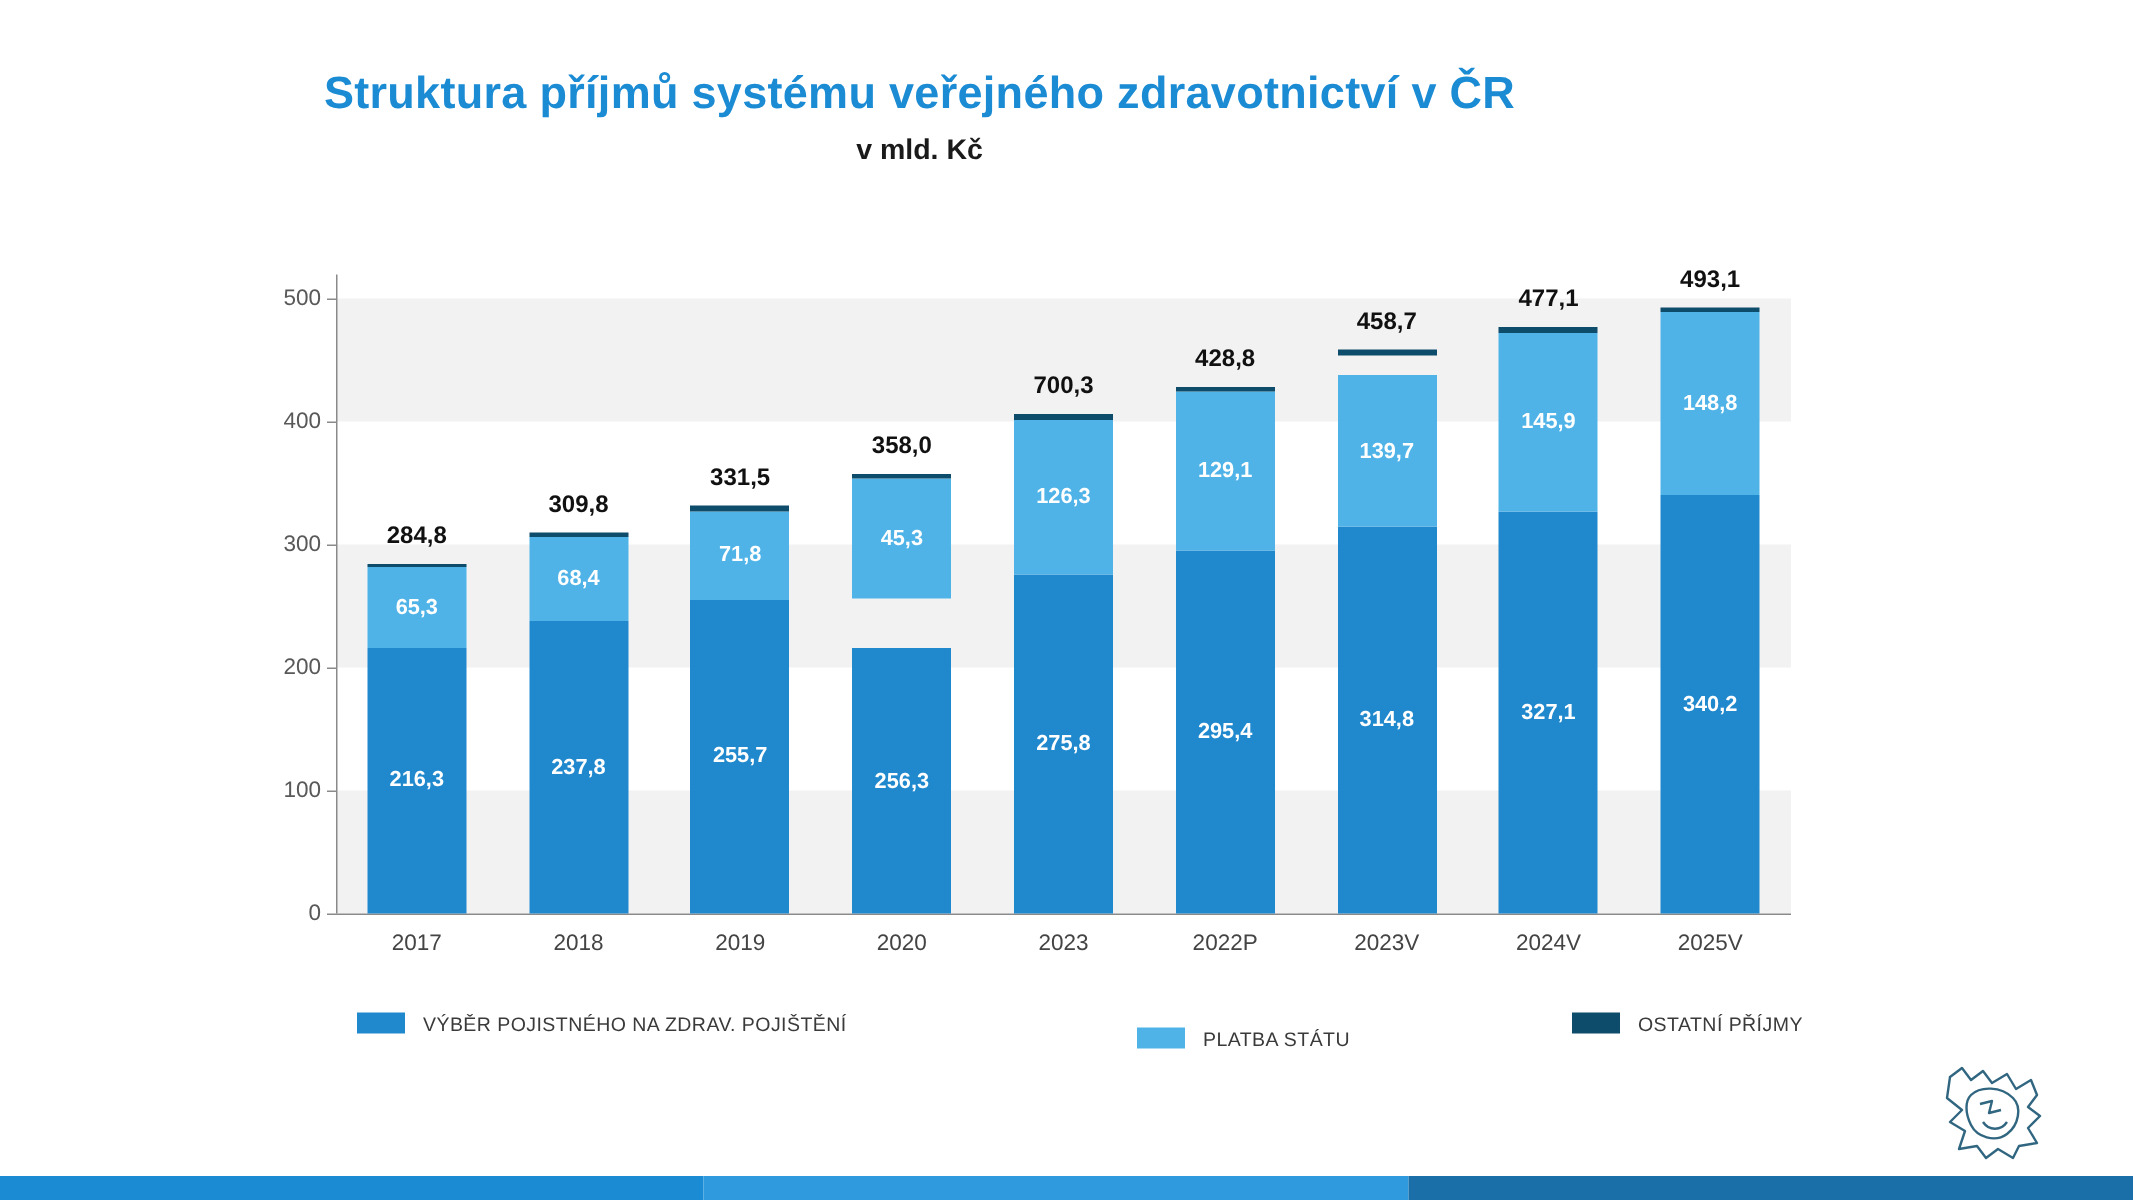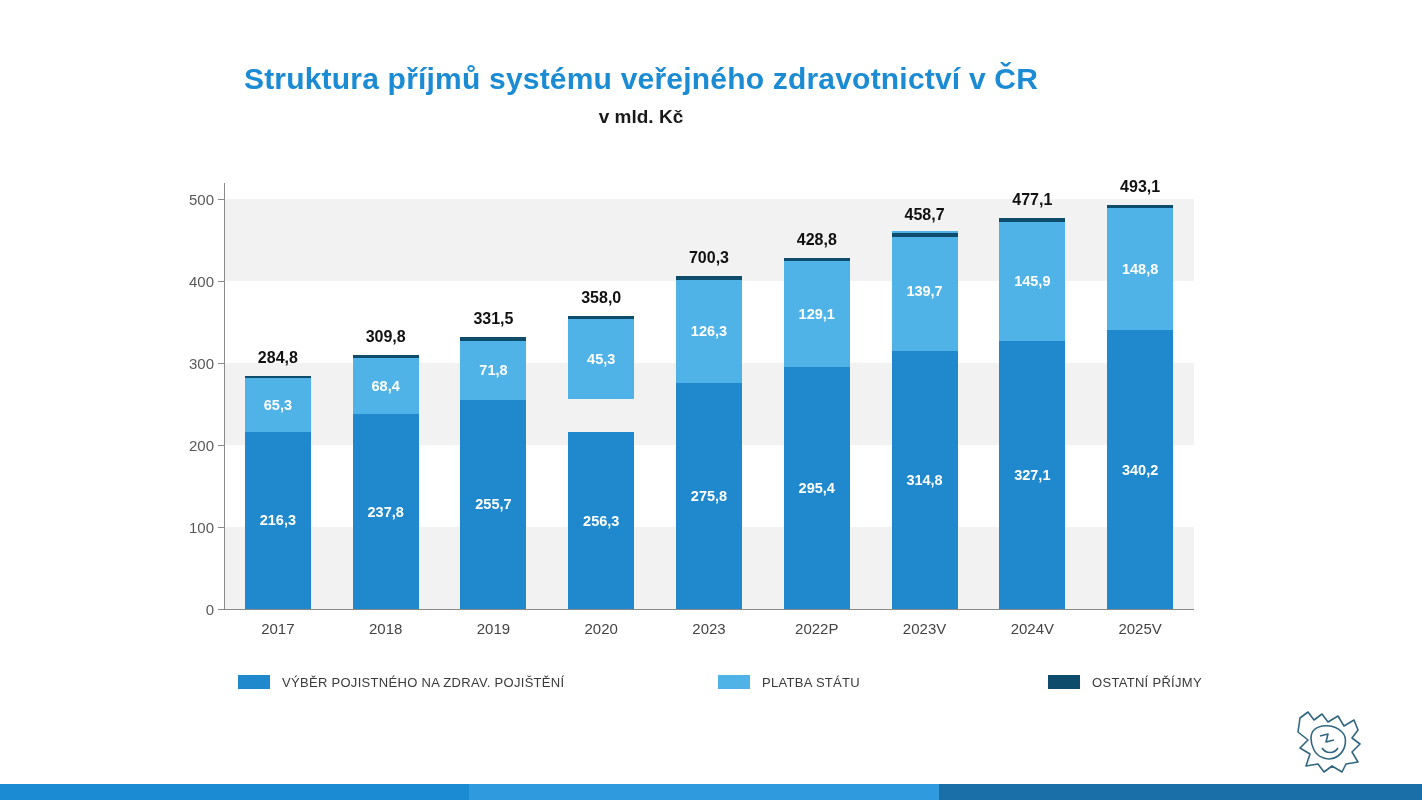--- a/index.html
+++ b/index.html
@@ -11,25 +11,24 @@
     height: 800px;
     background: #ffffff;
     font-family: "Liberation Sans", sans-serif;
     overflow: hidden;
     position: relative;
   }
 
   
   .title-block {
     position: absolute;
-    top: 60px;
+    top: 44px;
     left: 0;
     width: 1226px;
     text-align: center;
-    padding-left: 28px;
   }
   .chart-title {
     font-size: 30px;
     font-weight: bold;
     color: #1B8BD4;
     letter-spacing: 0.2px;
     line-height: 38px;
   }
   .chart-subtitle {
     margin-top: 8px;
@@ -309,21 +308,21 @@
         </div>
         <div class="seg" style="background: rgb(14, 76, 107); bottom: 347.763px; height: 3.52269px;">
           <span></span>
         </div>
         <div class="total" style="bottom: 360.286px;">428,8</div>
       </div>
       <div class="bar-group" style="left: 667.556px;">
         <div class="seg" style="background: rgb(32, 137, 206); bottom: 0px; height: 257.894px;">
           <span>314,8</span>
         </div>
-        <div class="seg" style="background: rgb(79, 179, 232); bottom: 257.894px; height: 120px;">
+        <div class="seg" style="background: rgb(79, 179, 232); bottom: 257.894px; height: 101px;">
           <span>139,7</span>
         </div>
         <div class="seg" style="background: rgb(14, 76, 107); bottom: 372.34px; height: 3.44077px;">
           <span></span>
         </div>
         <div class="total" style="bottom: 384.781px;">458,7</div>
       </div>
       <div class="bar-group" style="left: 775.333px;">
         <div class="seg" style="background: rgb(32, 137, 206); bottom: 0px; height: 267.97px;">
           <span>327,1</span>
@@ -361,21 +360,21 @@
     <div class="xlabel" style="left: 655.556px;">2023V</div>
     <div class="xlabel" style="left: 763.333px;">2024V</div>
     <div class="xlabel" style="left: 871.111px;">2025V</div>
   </div>
 
 <div class="legend" id="legend">
     <div class="legend-item" style="left: 60px;">
       <span class="legend-swatch" style="background: rgb(32, 137, 206);"></span>
       <span class="legend-label">VÝBĚR POJISTNÉHO NA ZDRAV. POJIŠTĚNÍ</span>
     </div>
-    <div class="legend-item" style="left: 540px;">
+    <div class="legend-item" style="left: 580px; margin-top: 10px;">
       <span class="legend-swatch" style="background: rgb(79, 179, 232);"></span>
       <span class="legend-label">PLATBA STÁTU</span>
     </div>
     <div class="legend-item" style="left: 870px;">
       <span class="legend-swatch" style="background: rgb(14, 76, 107);"></span>
       <span class="legend-label">OSTATNÍ PŘÍJMY</span>
     </div>
   </div>
 
 <svg class="emblem" viewBox="0 0 76 66" xmlns="http://www.w3.org/2000/svg">

